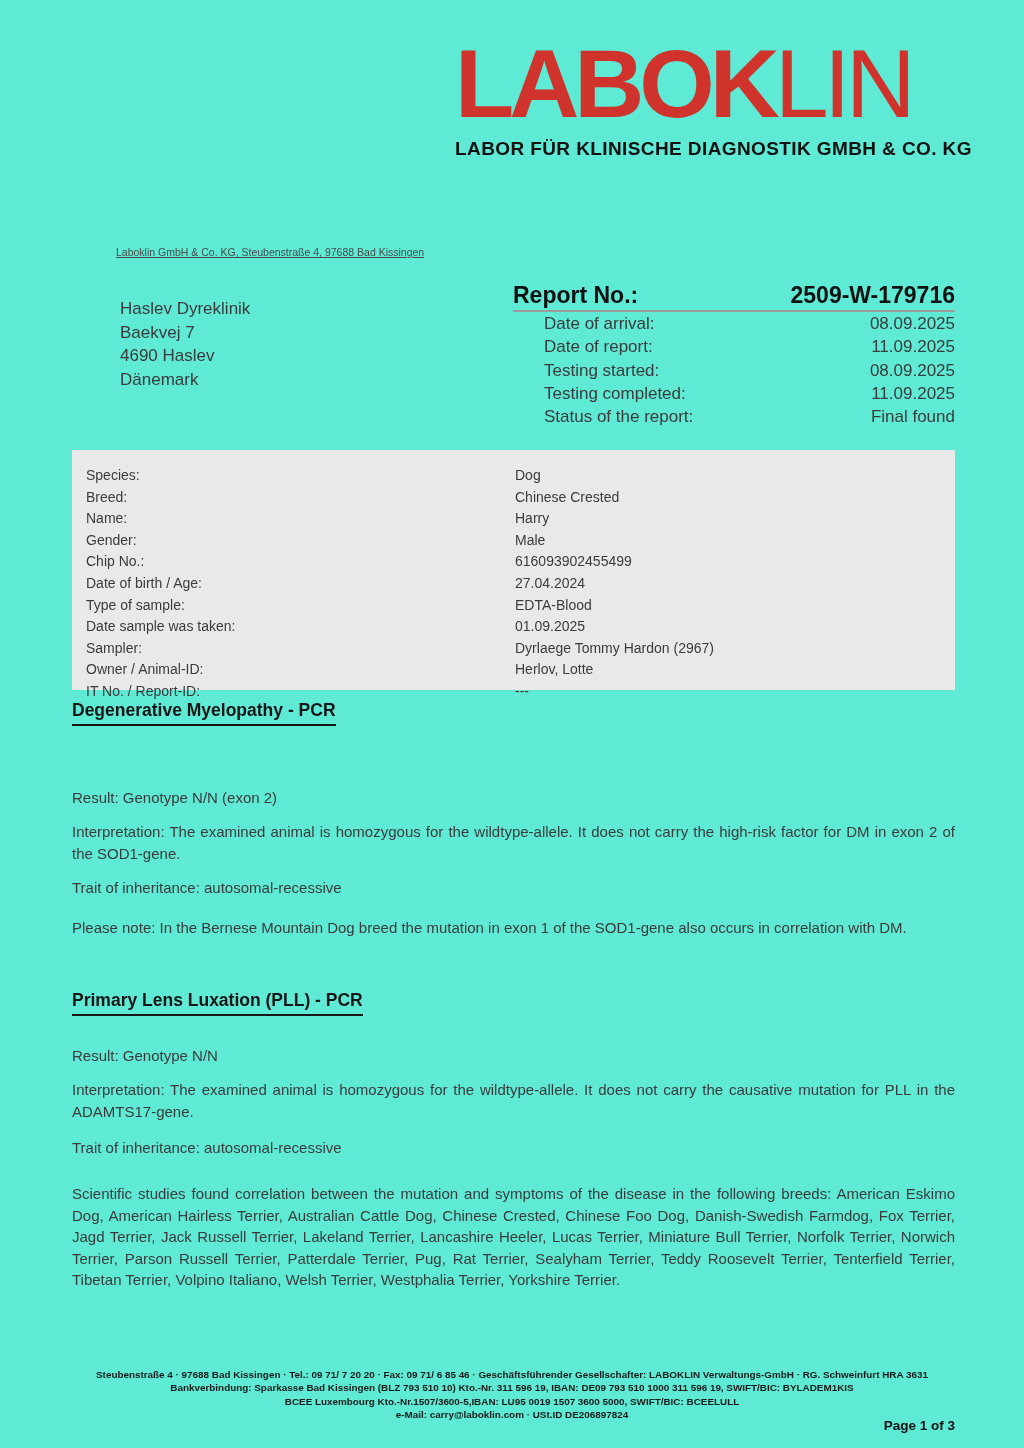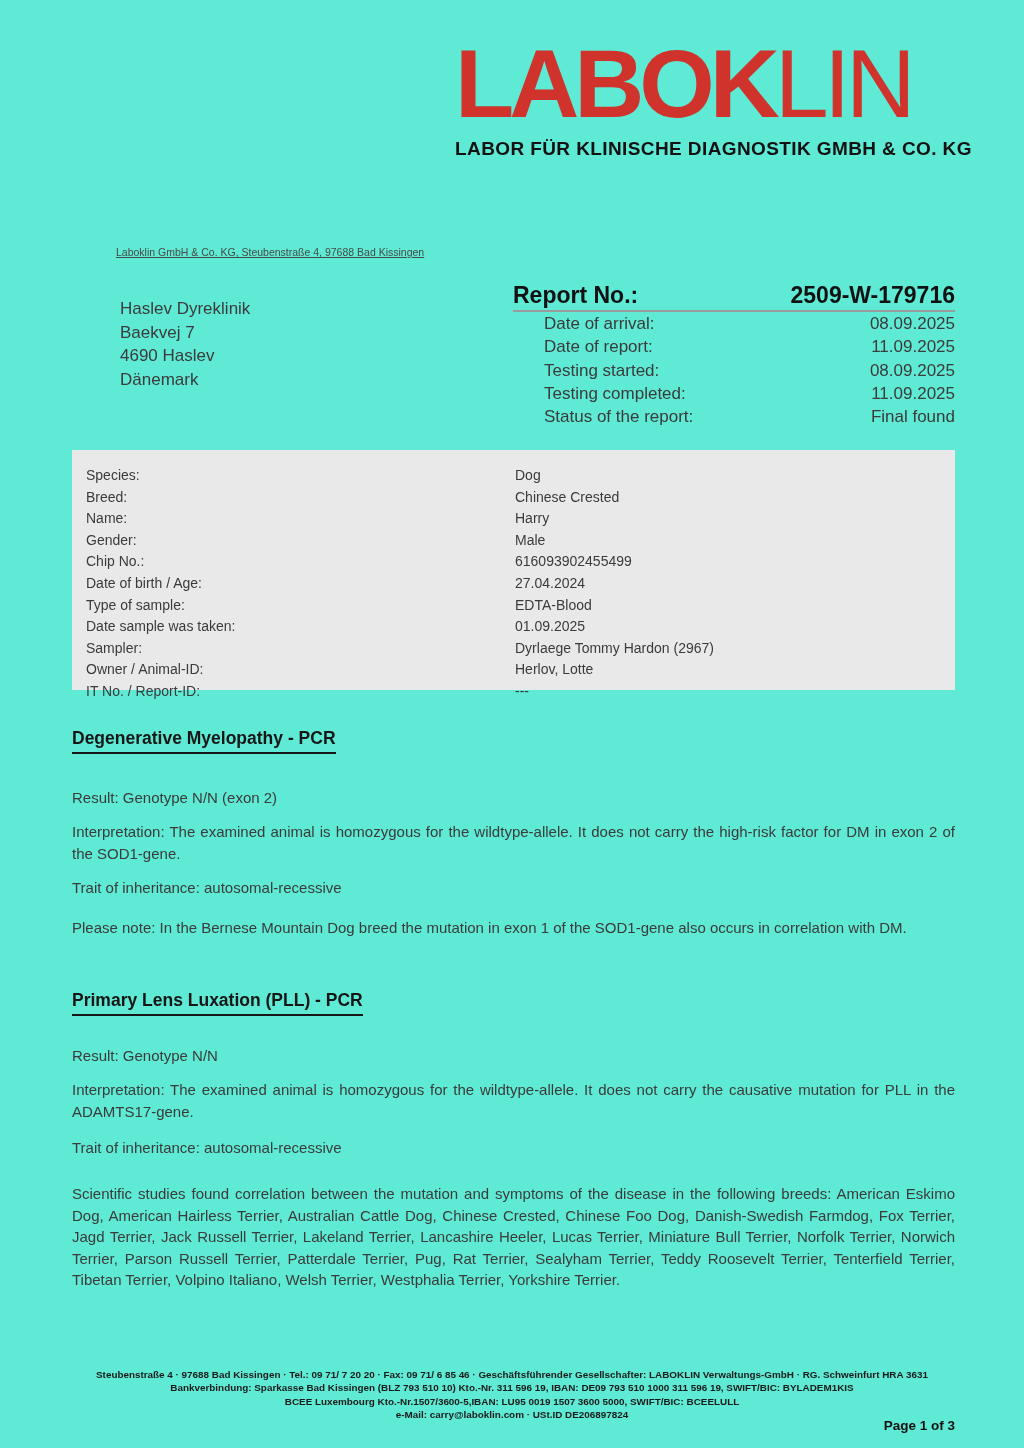--- a/index.html
+++ b/index.html
@@ -146,21 +146,21 @@
     <div class="sample-row">
       <span class="sample-label">Owner / Animal-ID:</span>
       <span>Herlov, Lotte</span>
     </div>
     <div class="sample-row">
       <span class="sample-label">IT No. / Report-ID:</span>
       <span>---</span>
     </div>
   </div>
 
-  <div class="para sec-heading" style="top:728px;"><span>Degenerative Myelopathy - PCR</span></div>
+  <div class="para sec-heading" style="top:700px;"><span>Degenerative Myelopathy - PCR</span></div>
   <div class="para" style="top:787px;">Result: Genotype N/N (exon 2)</div>
   <div class="para just" style="top:821px;">Interpretation: The examined animal is homozygous for the wildtype-allele. It does not carry the high-risk factor for DM in exon 2 of the SOD1-gene.</div>
   <div class="para" style="top:877px;">Trait of inheritance: autosomal-recessive</div>
   <div class="para just" style="top:917px;">Please note: In the Bernese Mountain Dog breed the mutation in exon 1 of the SOD1-gene also occurs in correlation with DM.</div>
 
   <div class="para" style="top:1045px;">Result: Genotype N/N</div>
   <div class="para sec-heading" style="top:990px;"><span>Primary Lens Luxation (PLL) - PCR</span></div>
   <div class="para just" style="top:1079px;">Interpretation: The examined animal is homozygous for the wildtype-allele. It does not carry the causative mutation for PLL in the ADAMTS17-gene.</div>
   <div class="para" style="top:1137px;">Trait of inheritance: autosomal-recessive</div>
   <div class="para just" style="top:1183px;">Scientific studies found correlation between the mutation and symptoms of the disease in the following breeds: American Eskimo Dog, American Hairless Terrier, Australian Cattle Dog, Chinese Crested, Chinese Foo Dog, Danish-Swedish Farmdog, Fox Terrier, Jagd Terrier, Jack Russell Terrier, Lakeland Terrier, Lancashire Heeler, Lucas Terrier, Miniature Bull Terrier, Norfolk Terrier, Norwich Terrier, Parson Russell Terrier, Patterdale Terrier, Pug, Rat Terrier, Sealyham Terrier, Teddy Roosevelt Terrier, Tenterfield Terrier, Tibetan Terrier, Volpino Italiano, Welsh Terrier, Westphalia Terrier, Yorkshire Terrier.</div>

